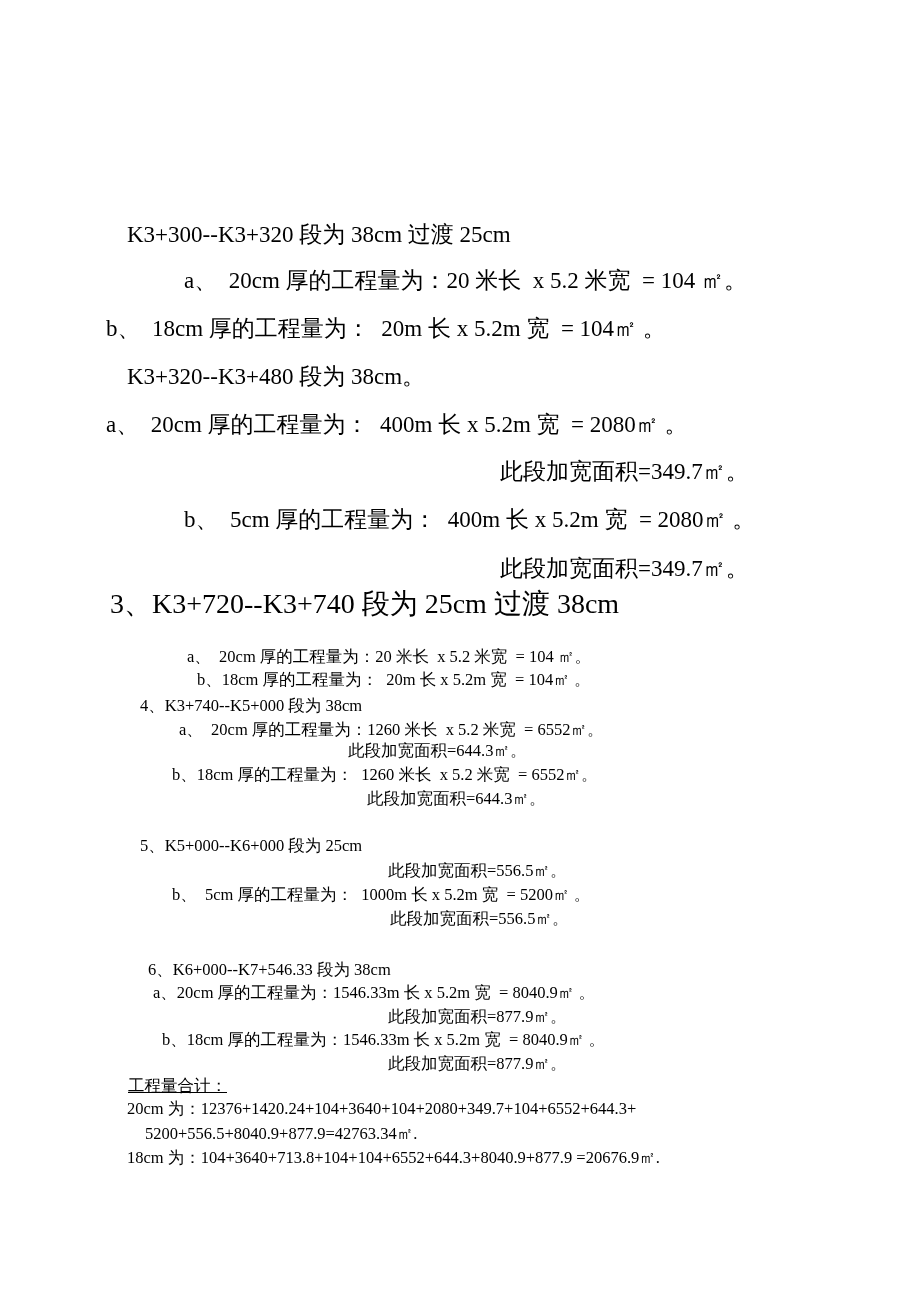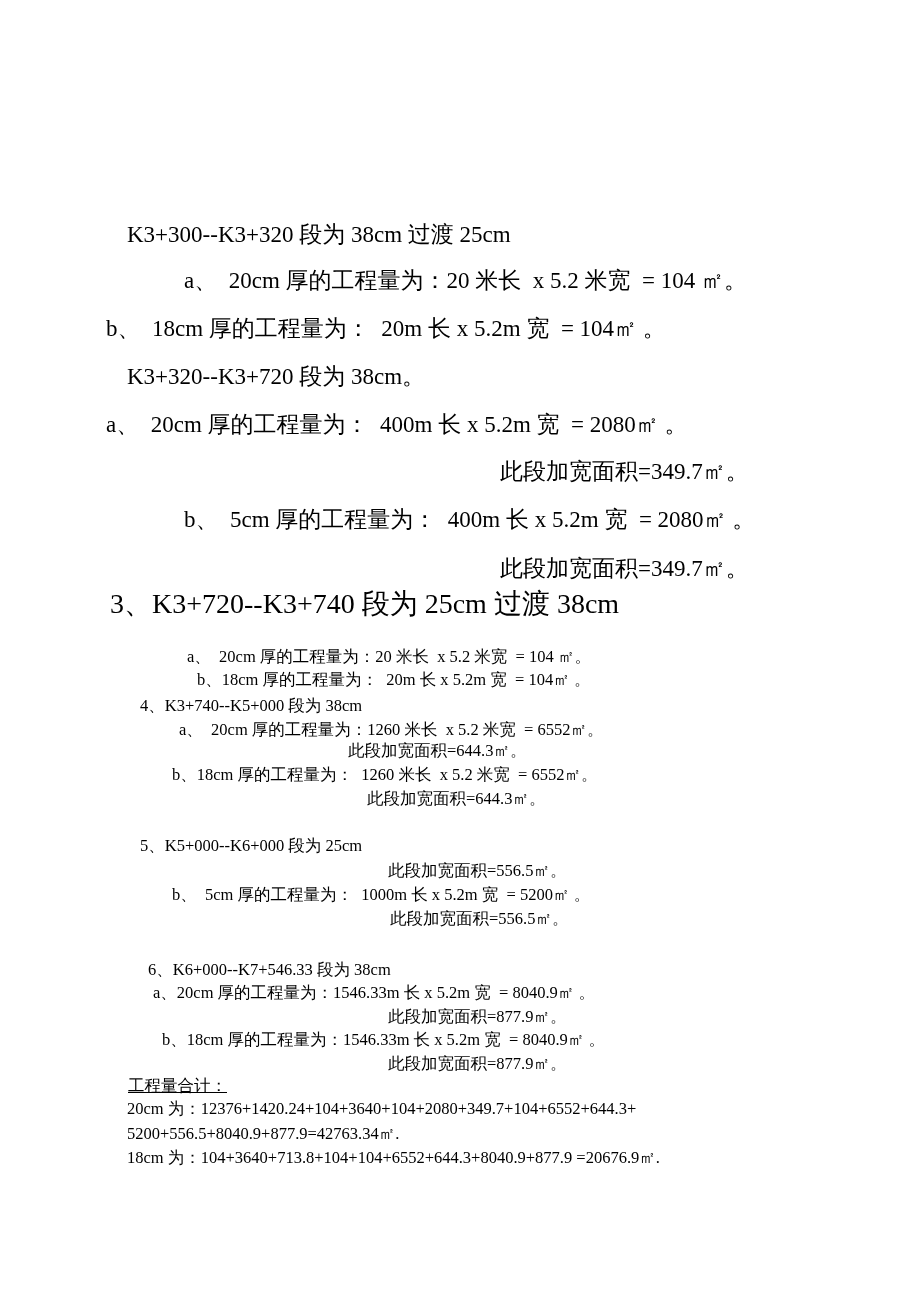--- a/index.html
+++ b/index.html
@@ -26,21 +26,21 @@
   .hd { font-size: 28px; }
   .sm { font-size: 16.5px; }
 </style>
 </head>
 <body>
 
 <div class="page">
   <p class="line lg" style="left:127px; top:222px;">K3+300--K3+320 段为 38cm 过渡 25cm</p>
   <p class="line lg" style="left:184px; top:268px;">a、  20cm 厚的工程量为：20 米长  x 5.2 米宽  = 104 ㎡。</p>
   <p class="line lg" style="left:106px; top:316px;">b、  18cm 厚的工程量为：  20m 长 x 5.2m 宽  = 104㎡ 。</p>
-  <p class="line lg" style="left:127px; top:364px;">K3+320--K3+720 段为 38cm。</p>
+  <p class="line lg" style="left:127px; top:364px;">K3+320--K3+480 段为 38cm。</p>
   <p class="line lg" style="left:106px; top:412px;">a、  20cm 厚的工程量为：  400m 长 x 5.2m 宽  = 2080㎡ 。</p>
   <p class="line lg" style="left:500px; top:459px;">此段加宽面积=349.7㎡。</p>
   <p class="line lg" style="left:184px; top:507px;">b、  5cm 厚的工程量为：  400m 长 x 5.2m 宽  = 2080㎡ 。</p>
   <p class="line lg" style="left:500px; top:556px;">此段加宽面积=349.7㎡。</p>
 
   <p class="line hd" style="left:110px; top:588px;">3、K3+720--K3+740 段为 25cm 过渡 38cm</p>
   <p class="line sm" style="left:187px; top:648px;">a、  20cm 厚的工程量为：20 米长  x 5.2 米宽  = 104 ㎡。</p>
   <p class="line sm" style="left:197px; top:671px;">b、18cm 厚的工程量为：  20m 长 x 5.2m 宽  = 104㎡ 。</p>
 
   <p class="line sm" style="left:140px; top:697px;">4、K3+740--K5+000 段为 38cm</p>
@@ -55,15 +55,15 @@
   <p class="line sm" style="left:390px; top:910px;">此段加宽面积=556.5㎡。</p>
 
   <p class="line sm" style="left:148px; top:961px;text-align:center;">6、K6+000--K7+546.33 段为 38cm</p>
   <p class="line sm" style="left:153px; top:984px;">a、20cm 厚的工程量为：1546.33m 长 x 5.2m 宽  = 8040.9㎡ 。</p>
   <p class="line sm" style="left:388px; top:1008px;">此段加宽面积=877.9㎡。</p>
   <p class="line sm" style="left:162px; top:1031px;">b、18cm 厚的工程量为：1546.33m 长 x 5.2m 宽  = 8040.9㎡ 。</p>
   <p class="line sm" style="left:388px; top:1055px;">此段加宽面积=877.9㎡。</p>
 
   <p class="line sm" style="left:128px; top:1077px;text-decoration:underline;">工程量合计：</p>
   <p class="line sm" style="left:127px; top:1100px;">20cm 为：12376+1420.24+104+3640+104+2080+349.7+104+6552+644.3+</p>
-  <p class="line sm" style="left:127px; top:1125px;">5200+556.5+8040.9+877.9=42763.34㎡.</p>
+  <p class="line sm" style="left:145px; top:1125px;">5200+556.5+8040.9+877.9=42763.34㎡.</p>
   <p class="line sm" style="left:127px; top:1149px;">18cm 为：104+3640+713.8+104+104+6552+644.3+8040.9+877.9 =20676.9㎡.</p>
 </div>
 
 </body></html>

